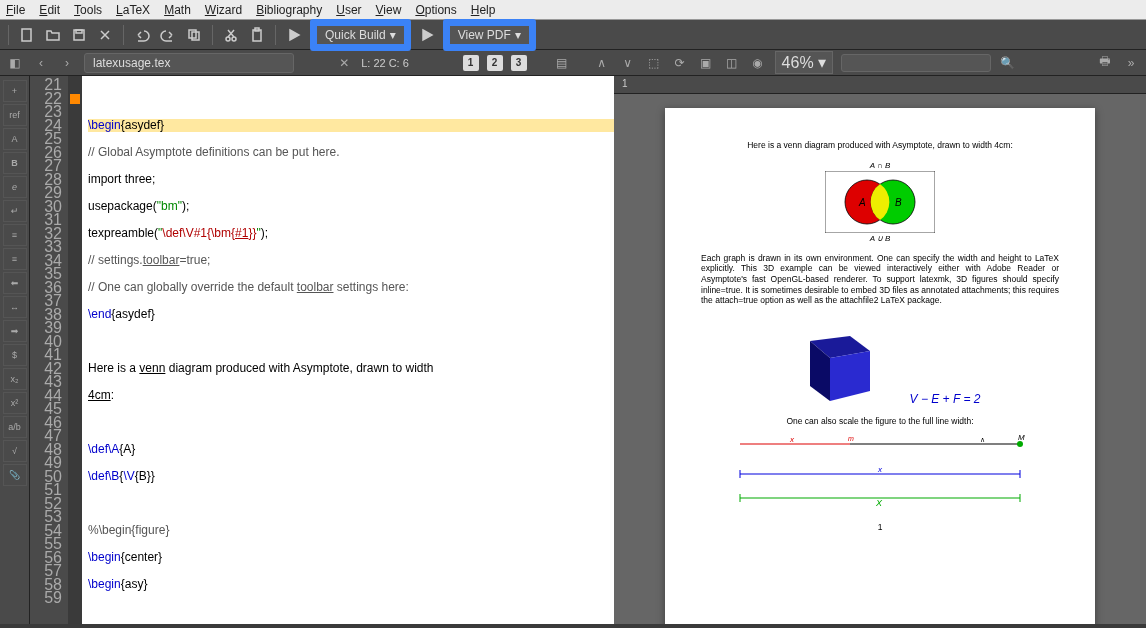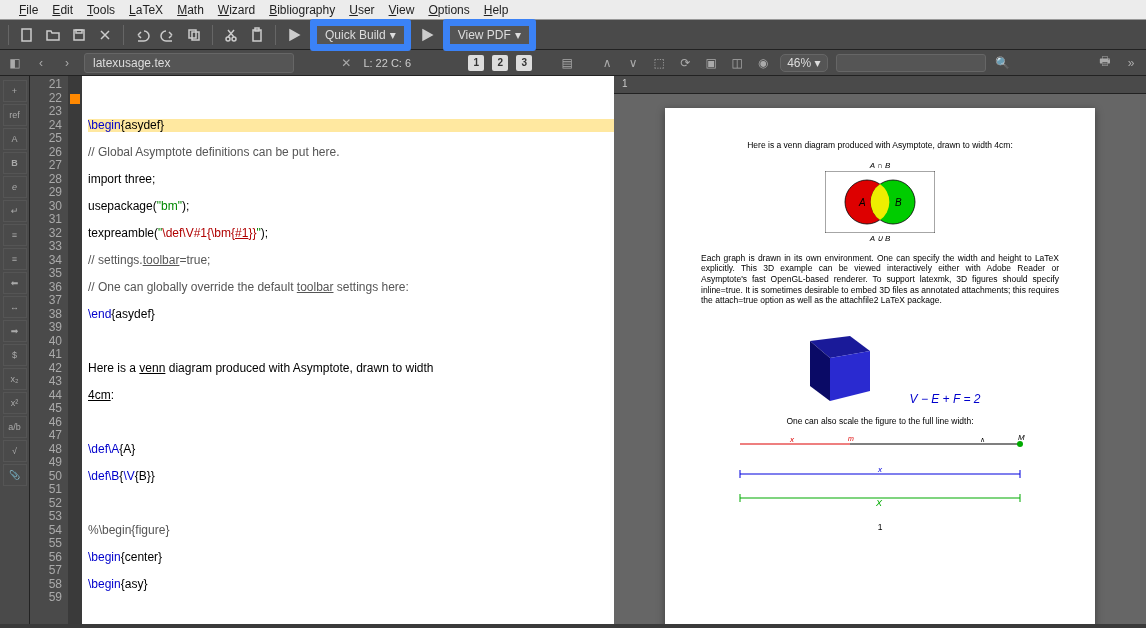--- a/index.html
+++ b/index.html
@@ -1,34 +1,34 @@
 <!DOCTYPE html>
 <html><head>
 <meta charset="utf-8">
 <style>
 *{margin:0;padding:0;box-sizing:border-box;font-family:sans-serif}
 body{width:1146px;height:628px;overflow:hidden;background:#3a3a3a;font-size:12px}
-.menubar{background:#ececec;height:20px;display:flex;align-items:center;padding:0 19px;gap:14px;border-bottom:1px solid #999}
+.menubar{background:#ececec;height:20px;display:flex;align-items:center;padding:0 6px;gap:14px;border-bottom:1px solid #999}
 .menubar span{cursor:pointer;color:#222}
 .menubar span u{text-decoration:underline}
 .toolbar{background:#4a4a4a;height:30px;display:flex;align-items:center;padding:0 6px;gap:6px;border-bottom:1px solid #222}
 .tbtn{width:20px;height:20px;display:flex;align-items:center;justify-content:center;color:#ccc;cursor:pointer}
 .tbtn svg{width:16px;height:16px;stroke:#ccc;fill:none;stroke-width:1.5}
 .sep{width:1px;height:20px;background:#666;margin:0 2px}
 .qbtn{background:#555;border:7px solid #3b82f6;color:#ddd;padding:2px 8px;border-radius:3px;display:flex;align-items:center;gap:4px;cursor:pointer}
 .infobar{background:#4a4a4a;height:26px;display:flex;align-items:center;padding:0 6px;gap:8px;color:#ccc;border-bottom:1px solid #222}
 .ibtn{width:18px;height:18px;display:flex;align-items:center;justify-content:center;color:#aaa;cursor:pointer}
 .filedrop{background:#555;border:1px solid #666;color:#ddd;padding:2px 8px;border-radius:3px;width:210px;height:20px;display:flex;align-items:flex-end}
 .vbtn{width:16px;height:16px;background:#ddd;color:#333;font-size:10px;font-weight:bold;display:flex;align-items:center;justify-content:center;border-radius:2px;cursor:pointer}
-.zoombox{background:#555;border:1px solid #666;color:#ddd;padding:1px 6px;border-radius:5px;font-size:12px}
+.zoombox{background:#555;border:1px solid #666;color:#ddd;padding:1px 6px;border-radius:0;font-size:16px}
 .searchbox{background:#555;border:1px solid #666;width:150px;height:18px;border-radius:3px}
 .main{display:flex;height:calc(628px - 80px)}
 .leftpanel{width:30px;background:#4a4a4a;display:flex;flex-direction:column;padding-top:4px;gap:2px;border-right:1px solid #222}
 .lpbtn{width:24px;height:22px;margin:0 auto;color:#aaa;display:flex;align-items:center;justify-content:center;font-size:9px;border:1px solid #555;cursor:pointer}
-.gutter{width:38px;background:#4a4a4a;color:#aaa;text-align:right;padding:2px 6px 0 0;font-family:monospace;font-size:12px;line-height:13.5px}
+.gutter{width:38px;background:#4a4a4a;color:#aaa;text-align:right;padding:2px 6px 0 0;font-family:monospace;font-size:16px;line-height:13.5px}
 .marks{width:14px;background:#3a3a3a;padding-top:2px;font-family:monospace;font-size:12px;line-height:13.5px}
 .mark{height:13.5px;display:flex;align-items:center;justify-content:center}
 .editor{flex:1;background:#fff;padding:2px 0 0 6px;font-family:monospace;font-size:12px;line-height:13.5px;white-space:pre;overflow:hidden;color:#000}
 .cl{height:13.5px}
 .kw{color:#0000cc}
 .cmt{color:#555}
 .str{color:#008800}
 .num{color:#a00000}
 .hl{background:#ffe8a0}
 .ul{text-decoration:underline}

